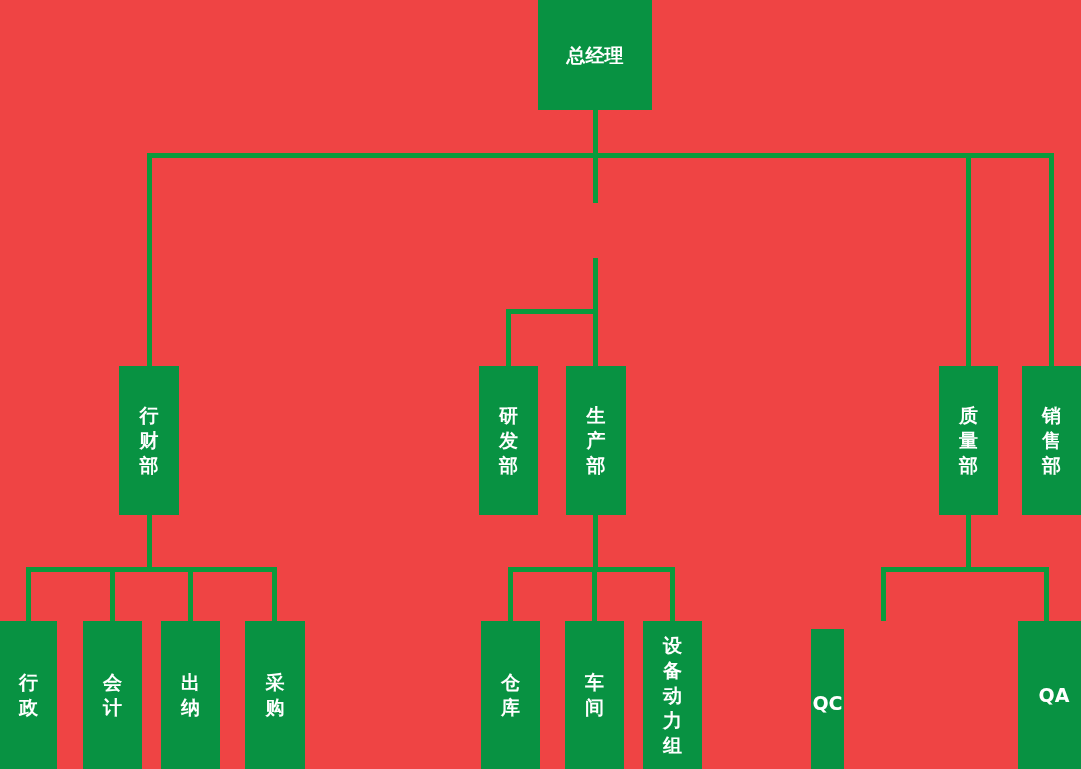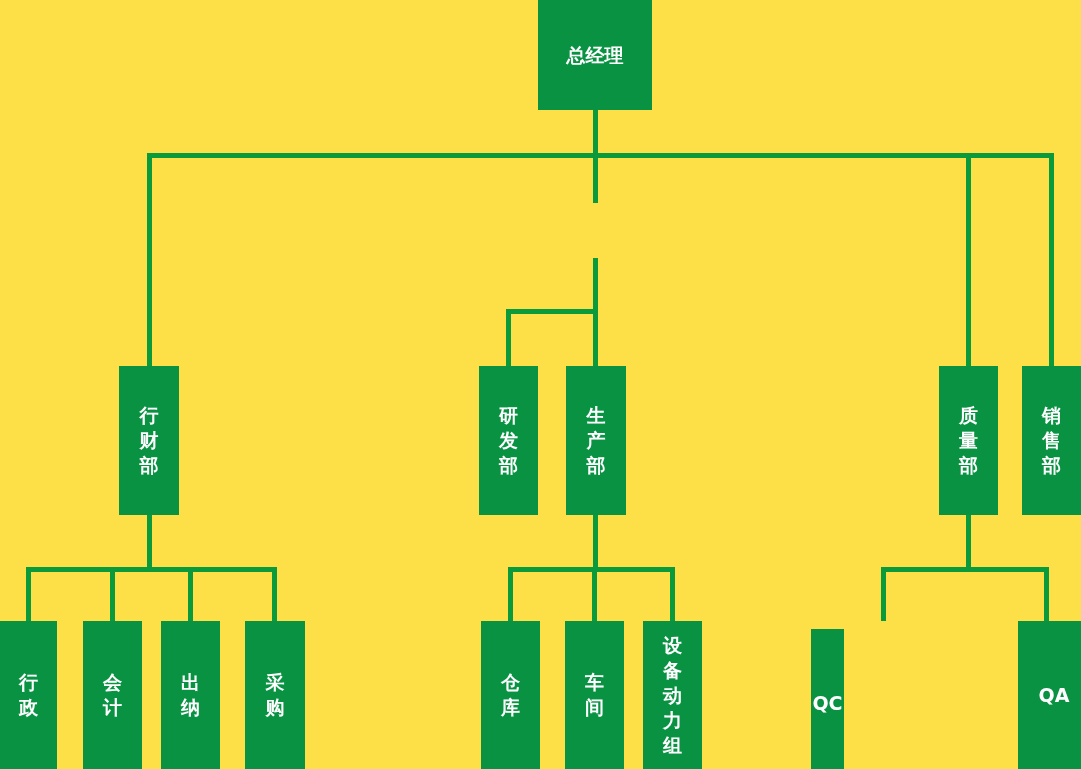--- a/index.html
+++ b/index.html
@@ -4,21 +4,21 @@
 <style>
   html, body { margin: 0; padding: 0; }
   body {
     font-family: "DejaVu Sans", "Liberation Sans", sans-serif;
     background: #ffffff;
   }
   #canvas {
     position: relative;
     width: 1081px;
     height: 769px;
-    background: #fde047;
+    background: #ef4444;
     overflow: hidden;
   }
   .node {
     position: absolute;
     background: #089242;
     color: #ffffff;
     display: flex;
     flex-direction: column;
     align-items: center;
     justify-content: center;

